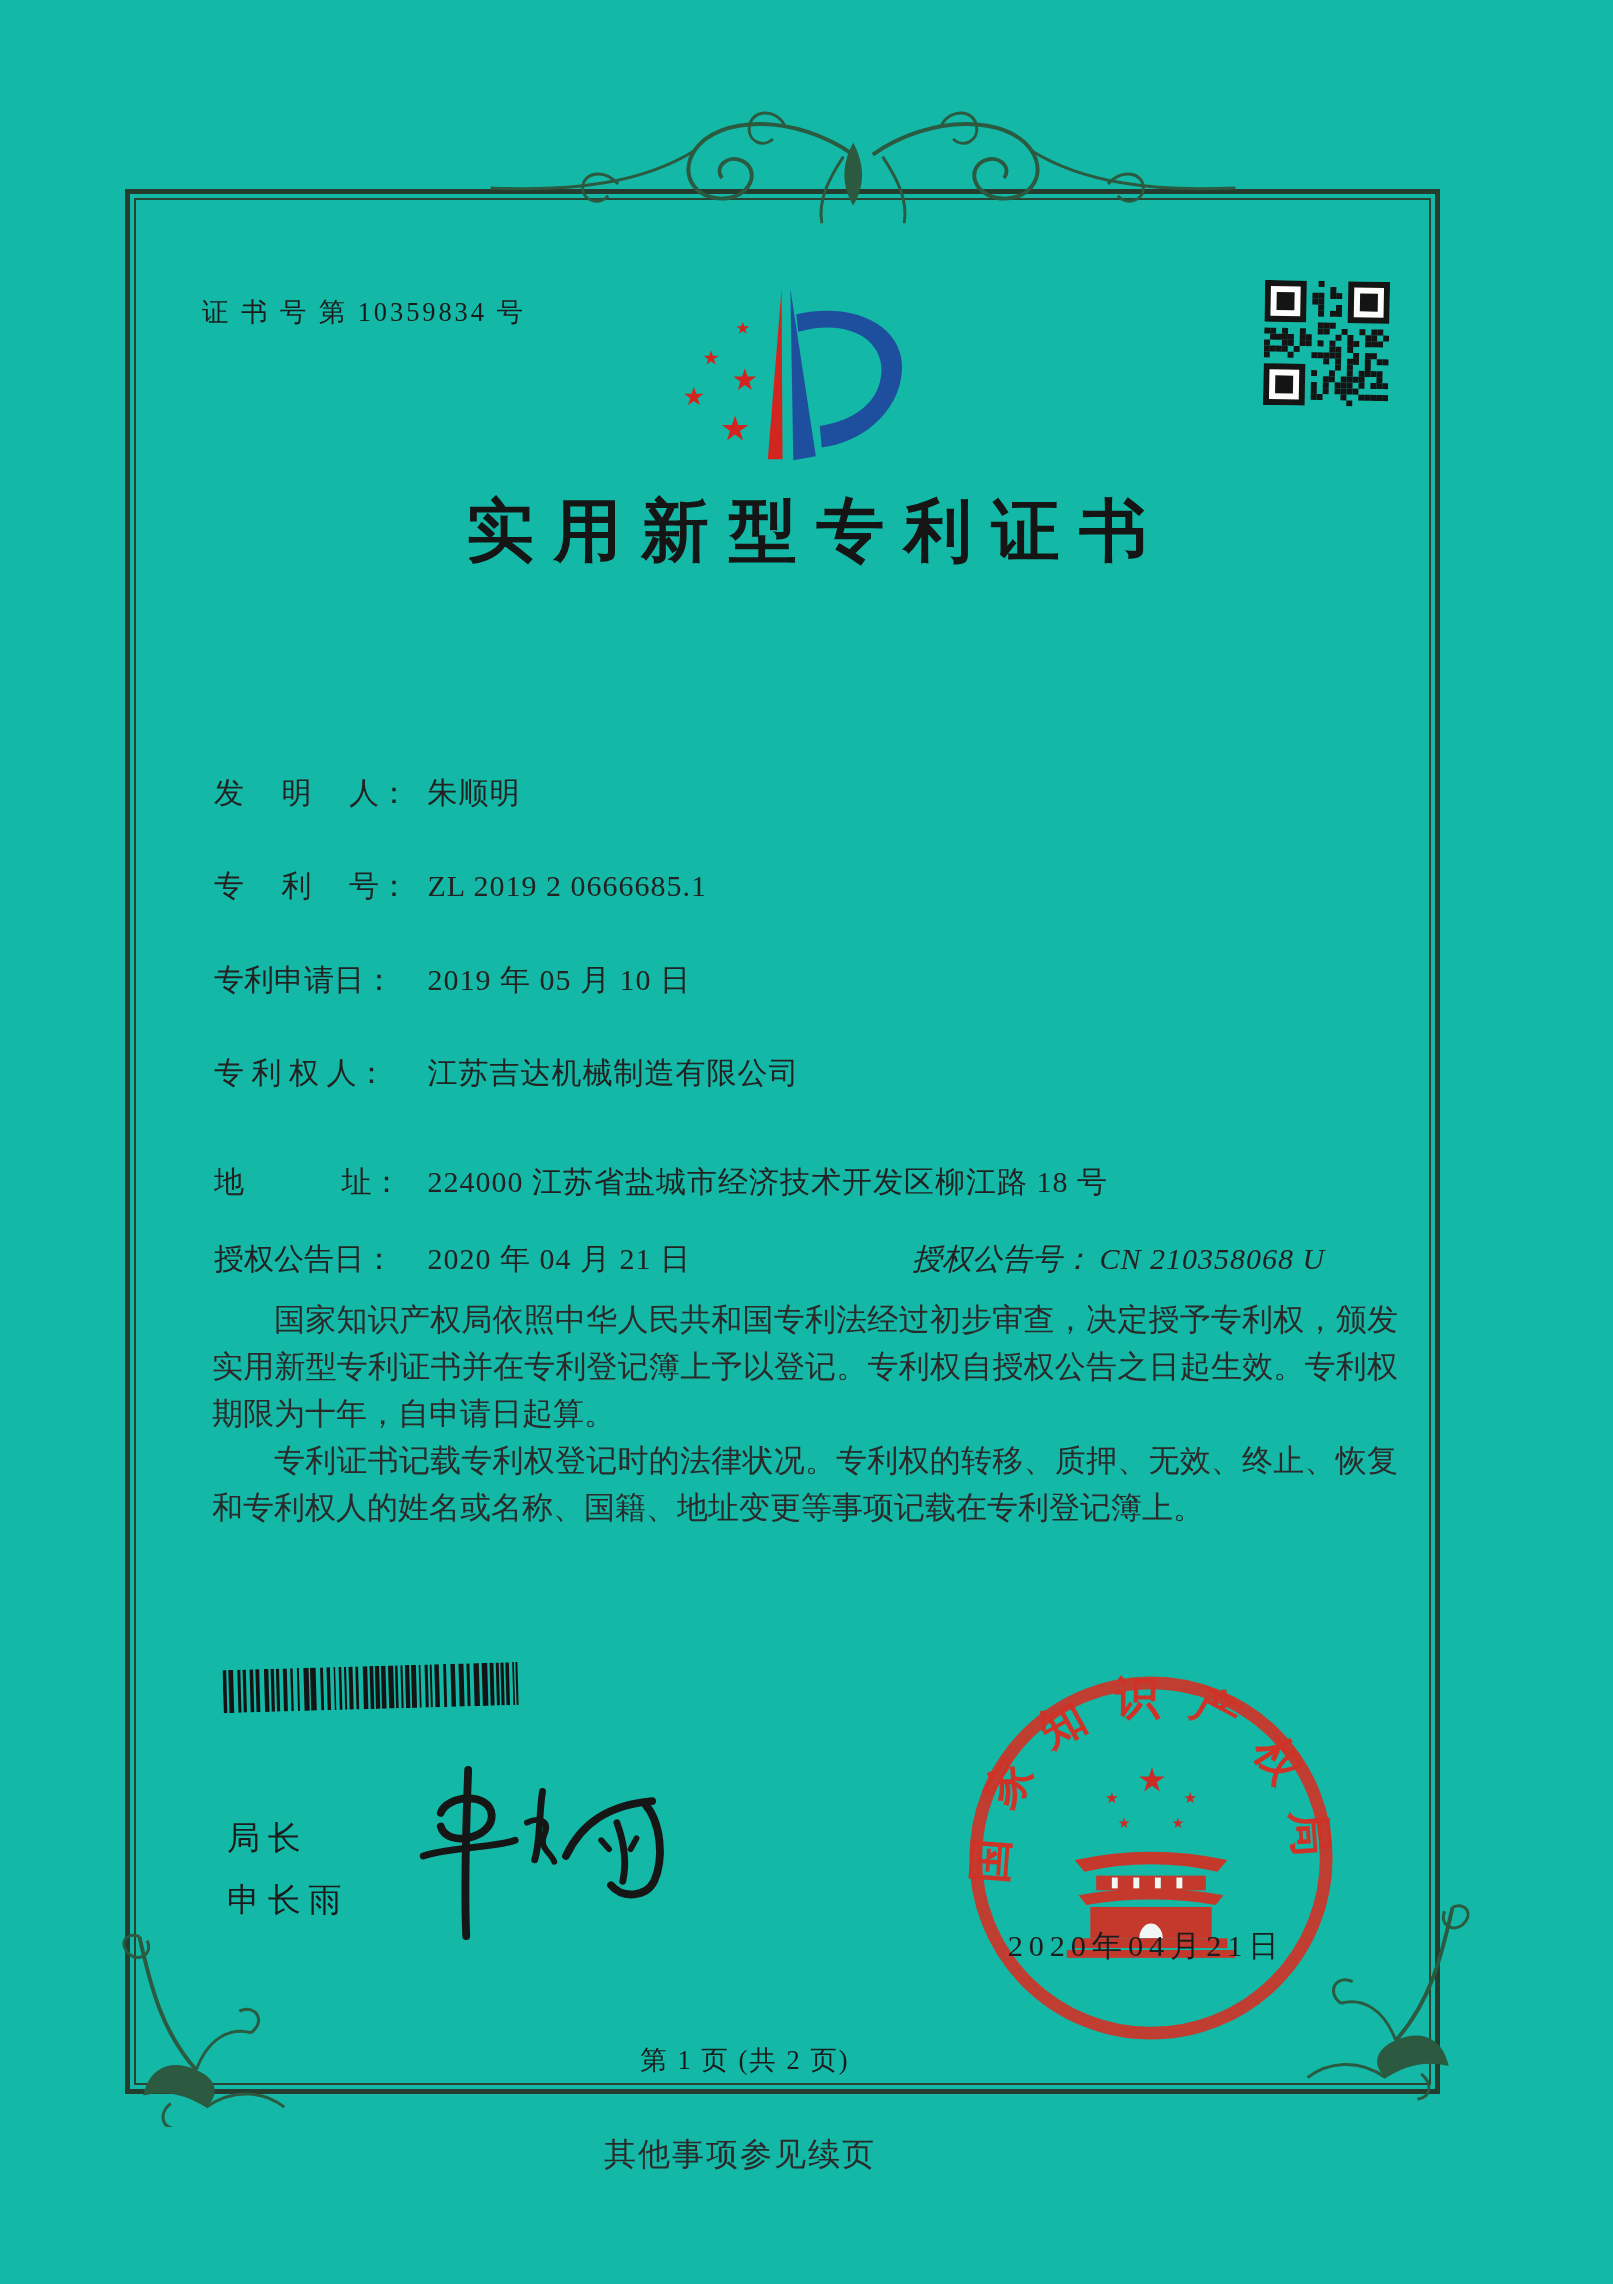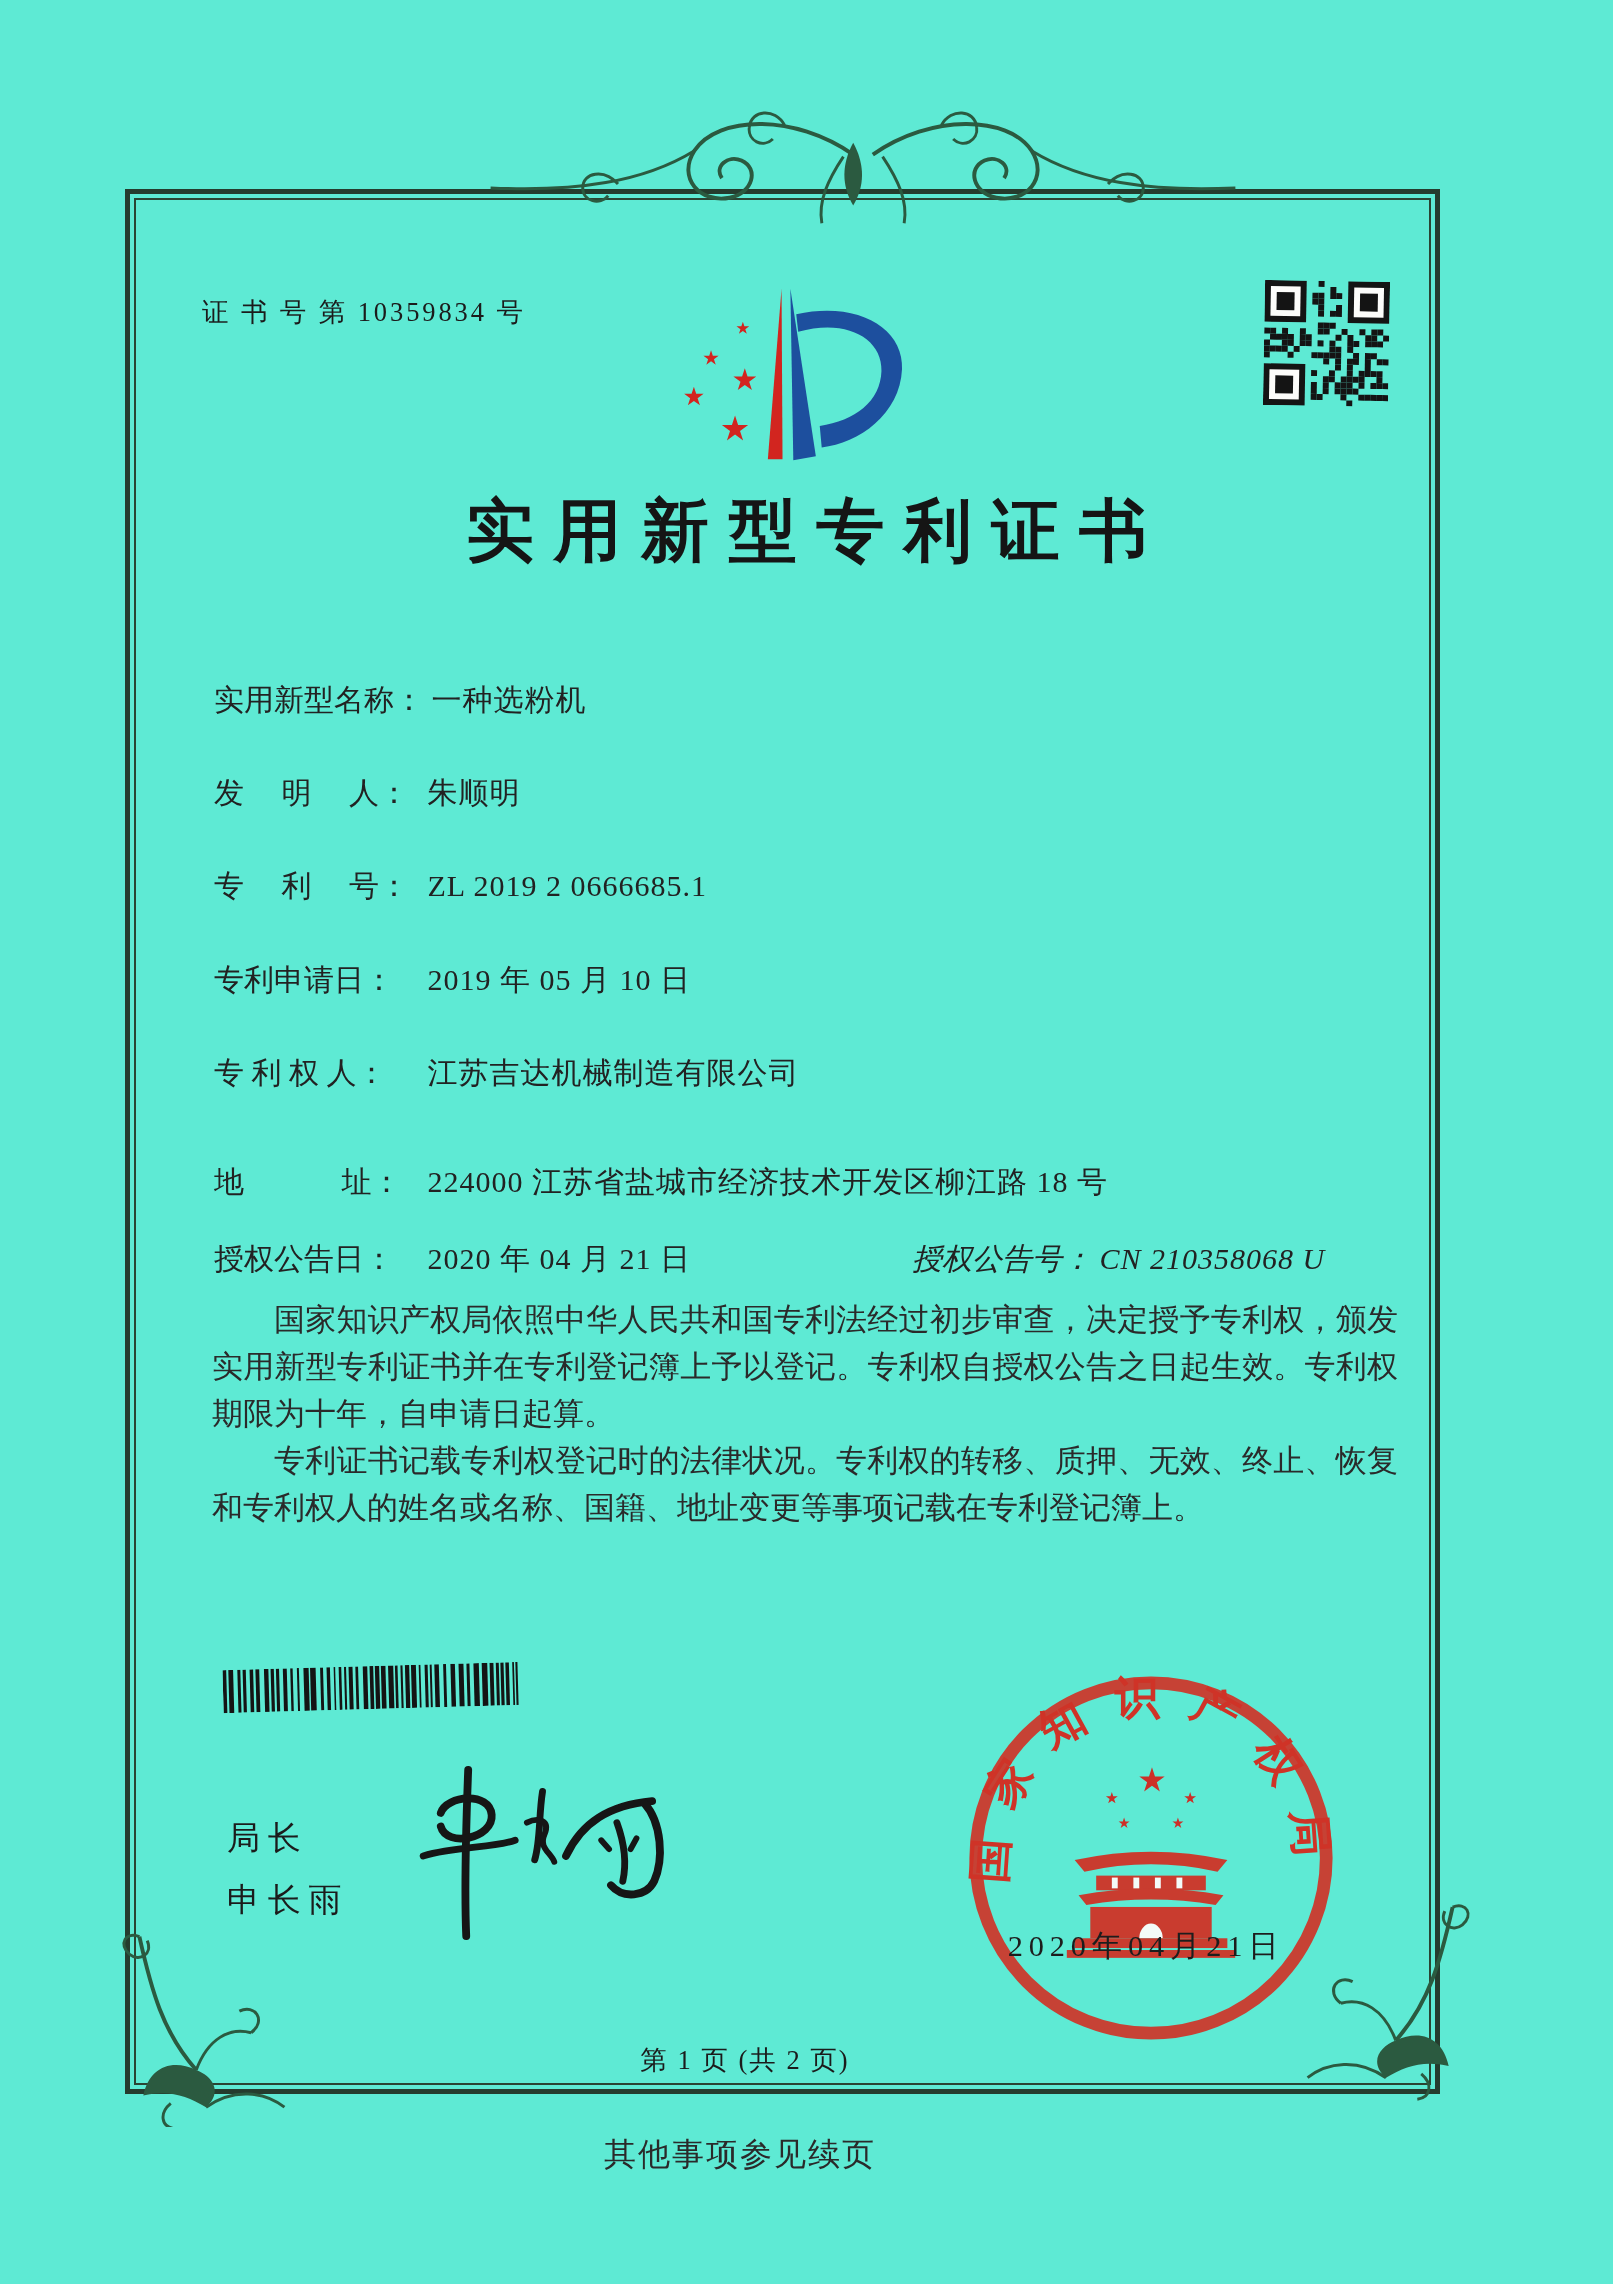--- a/index.html
+++ b/index.html
@@ -1,16 +1,16 @@
 <!DOCTYPE html>
 <html><head>
 <meta charset="utf-8">
 <style>
   html,body{margin:0;padding:0;background:#ffffff;}
-  .page{position:relative;width:1613px;height:2285px;background:#5eead4;overflow:hidden;
+  .page{position:relative;width:1613px;height:2285px;background:#14b8a6;overflow:hidden;
         font-family:"Liberation Serif","DejaVu Serif",serif;color:#1b1b1b;}
 
   
   .frame{position:absolute;left:125px;top:189px;width:1315px;height:1905px;
          border:5.9px solid #253c2e;box-sizing:border-box;}
   .frame-inner{position:absolute;inset:3.9px;border:2px solid #2a4433;}
 
   .ornament{position:absolute;color:#2b5a40;}
   .flourish-top{left:461px;top:86px;width:804px;height:147px;}
   .corner-bl{left:110px;top:1911px;width:196px;height:216px;}
@@ -233,24 +233,20 @@
       <rect x="96" y="114" width="6" height="6"></rect>
       <rect x="102" y="114" width="6" height="6"></rect>
       <rect x="108" y="114" width="6" height="6"></rect>
       <rect x="114" y="114" width="6" height="6"></rect>
       <rect x="120" y="114" width="6" height="6"></rect>
       <rect x="84" y="120" width="6" height="6"></rect>
     </svg>
 
   <h1 class="title">实用新型专利证书</h1>
 
-  <div class="frow row1">
-    <span class="flabel">实用新型名称：</span>
-    <span class="fvalue">一种选粉机</span>
-  </div>
   <div class="frow row2">
     <span class="flabel">发　 明　 人：</span>
     <span class="fvalue">朱顺明</span>
   </div>
   <div class="frow row3">
     <span class="flabel">专　 利　 号：</span>
     <span class="fvalue">ZL 2019 2 0666685.1</span>
   </div>
   <div class="frow row4">
     <span class="flabel">专利申请日：</span>

